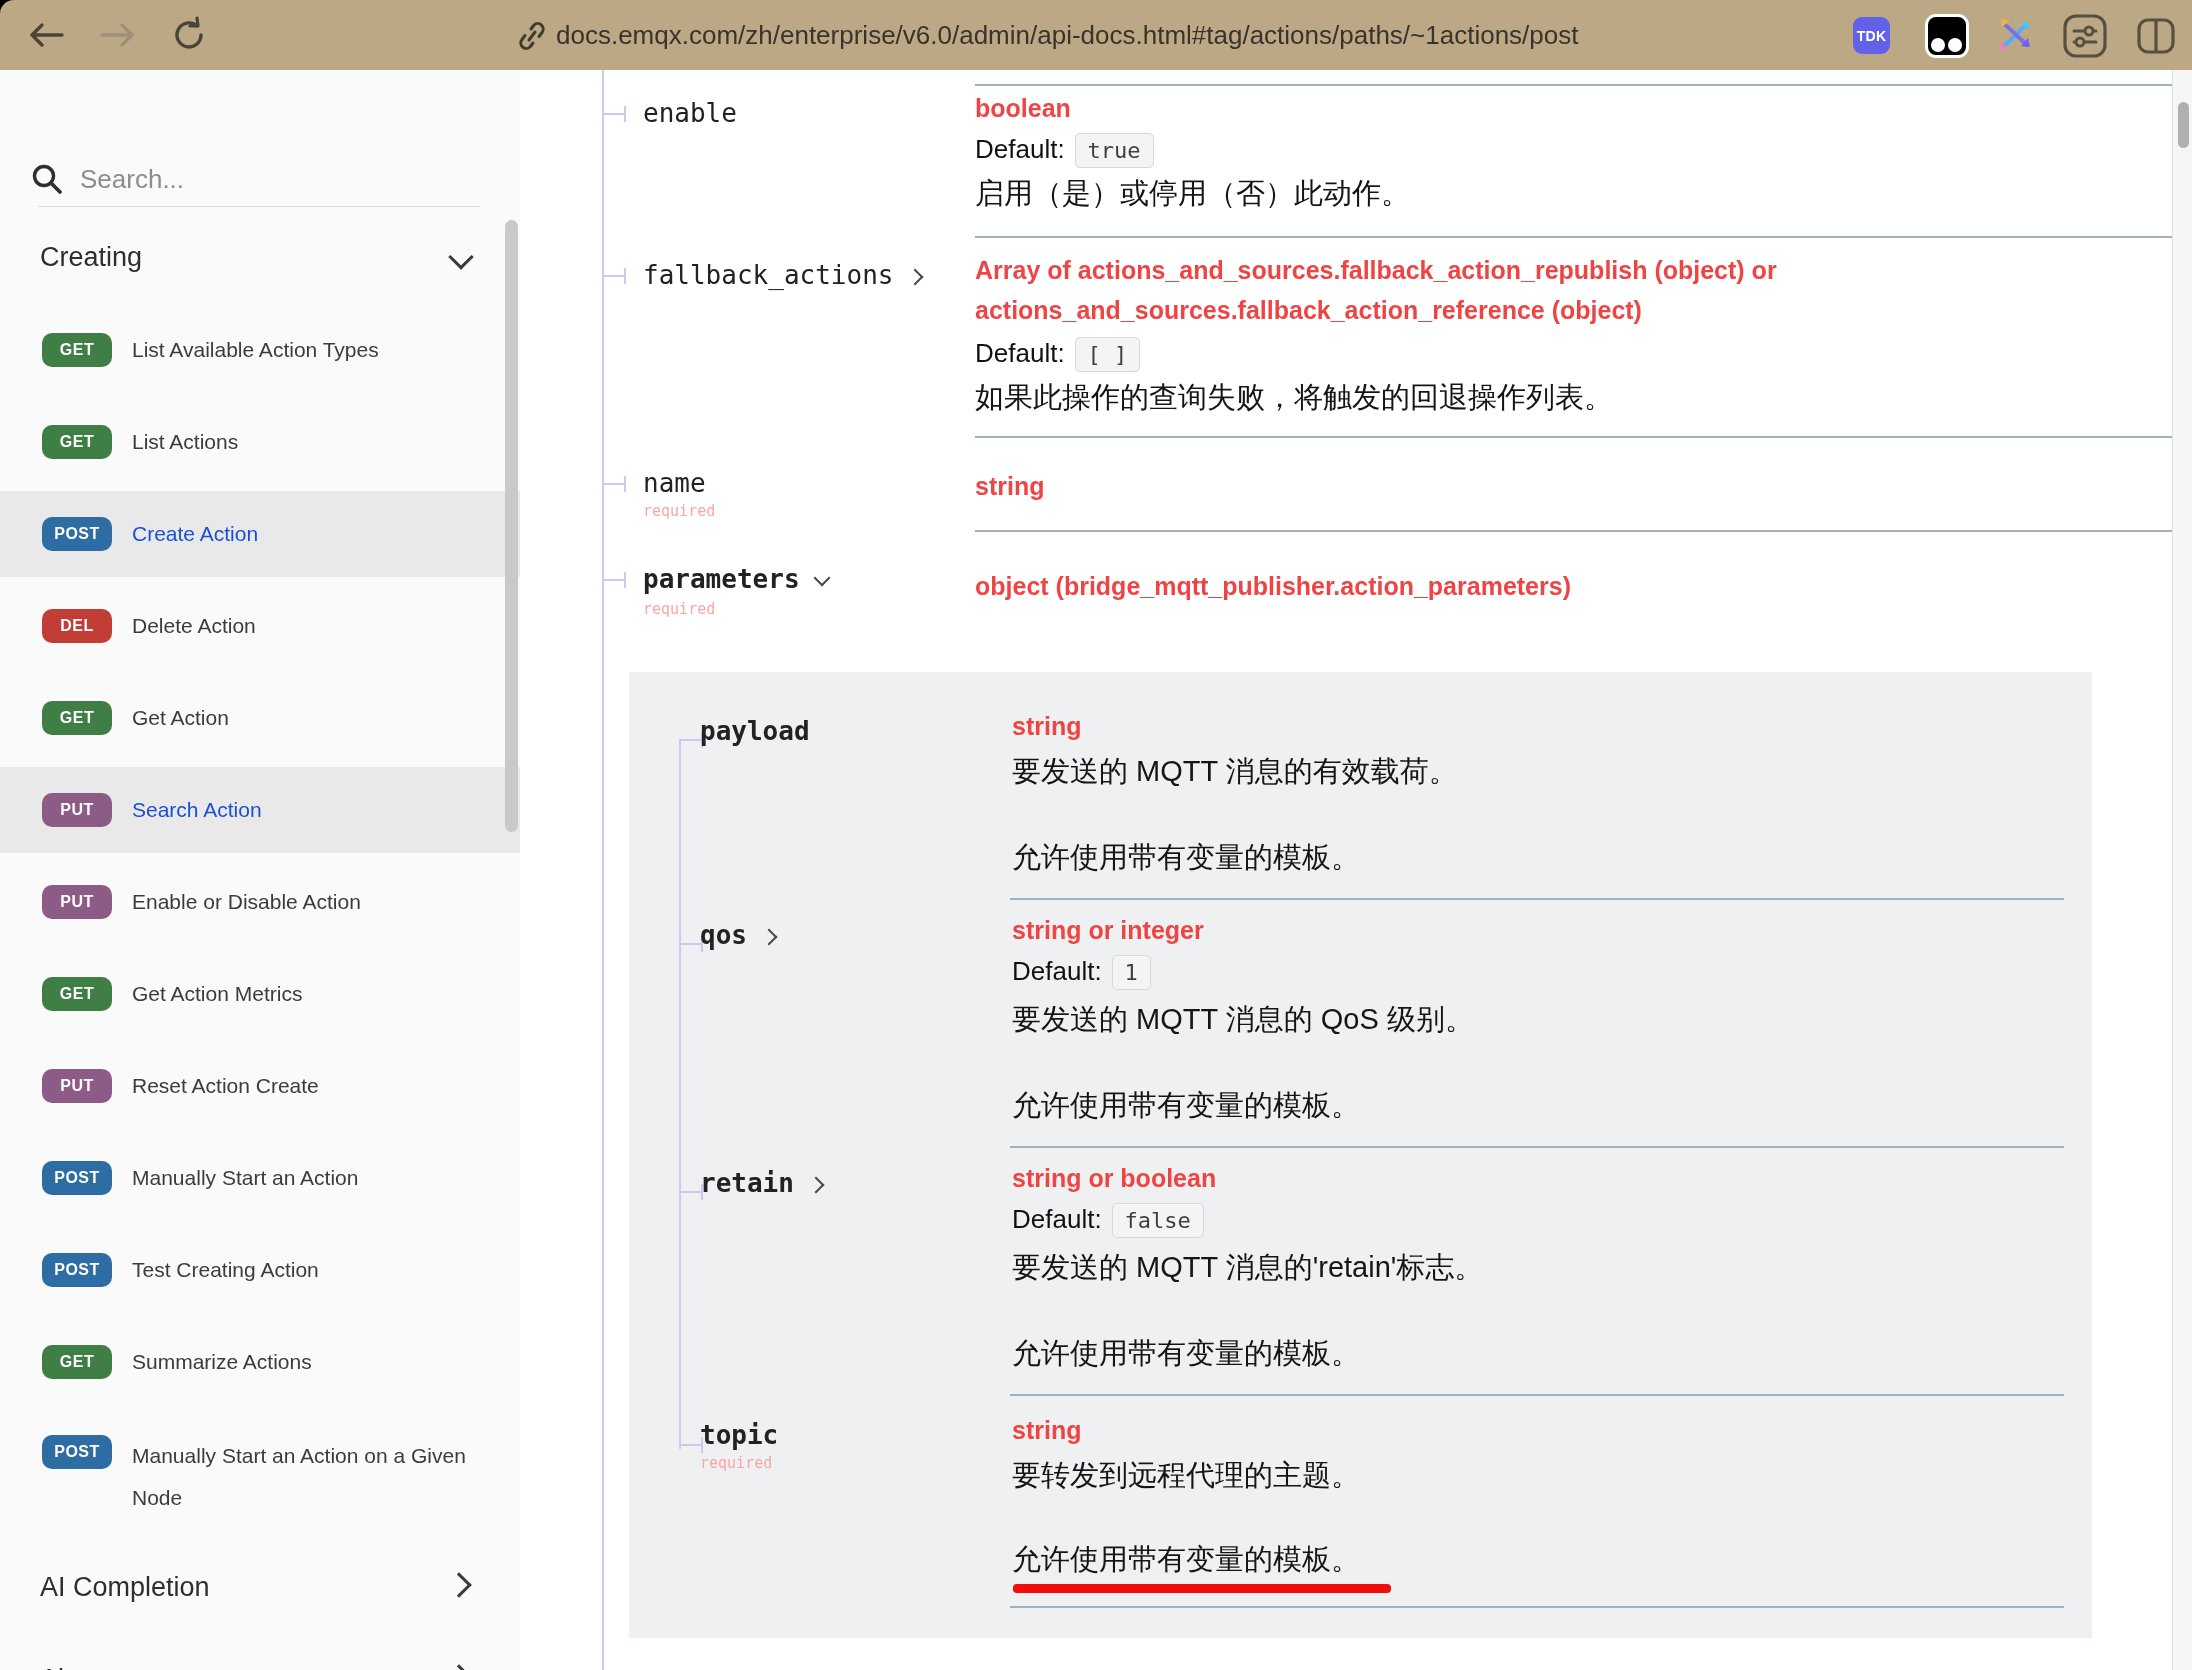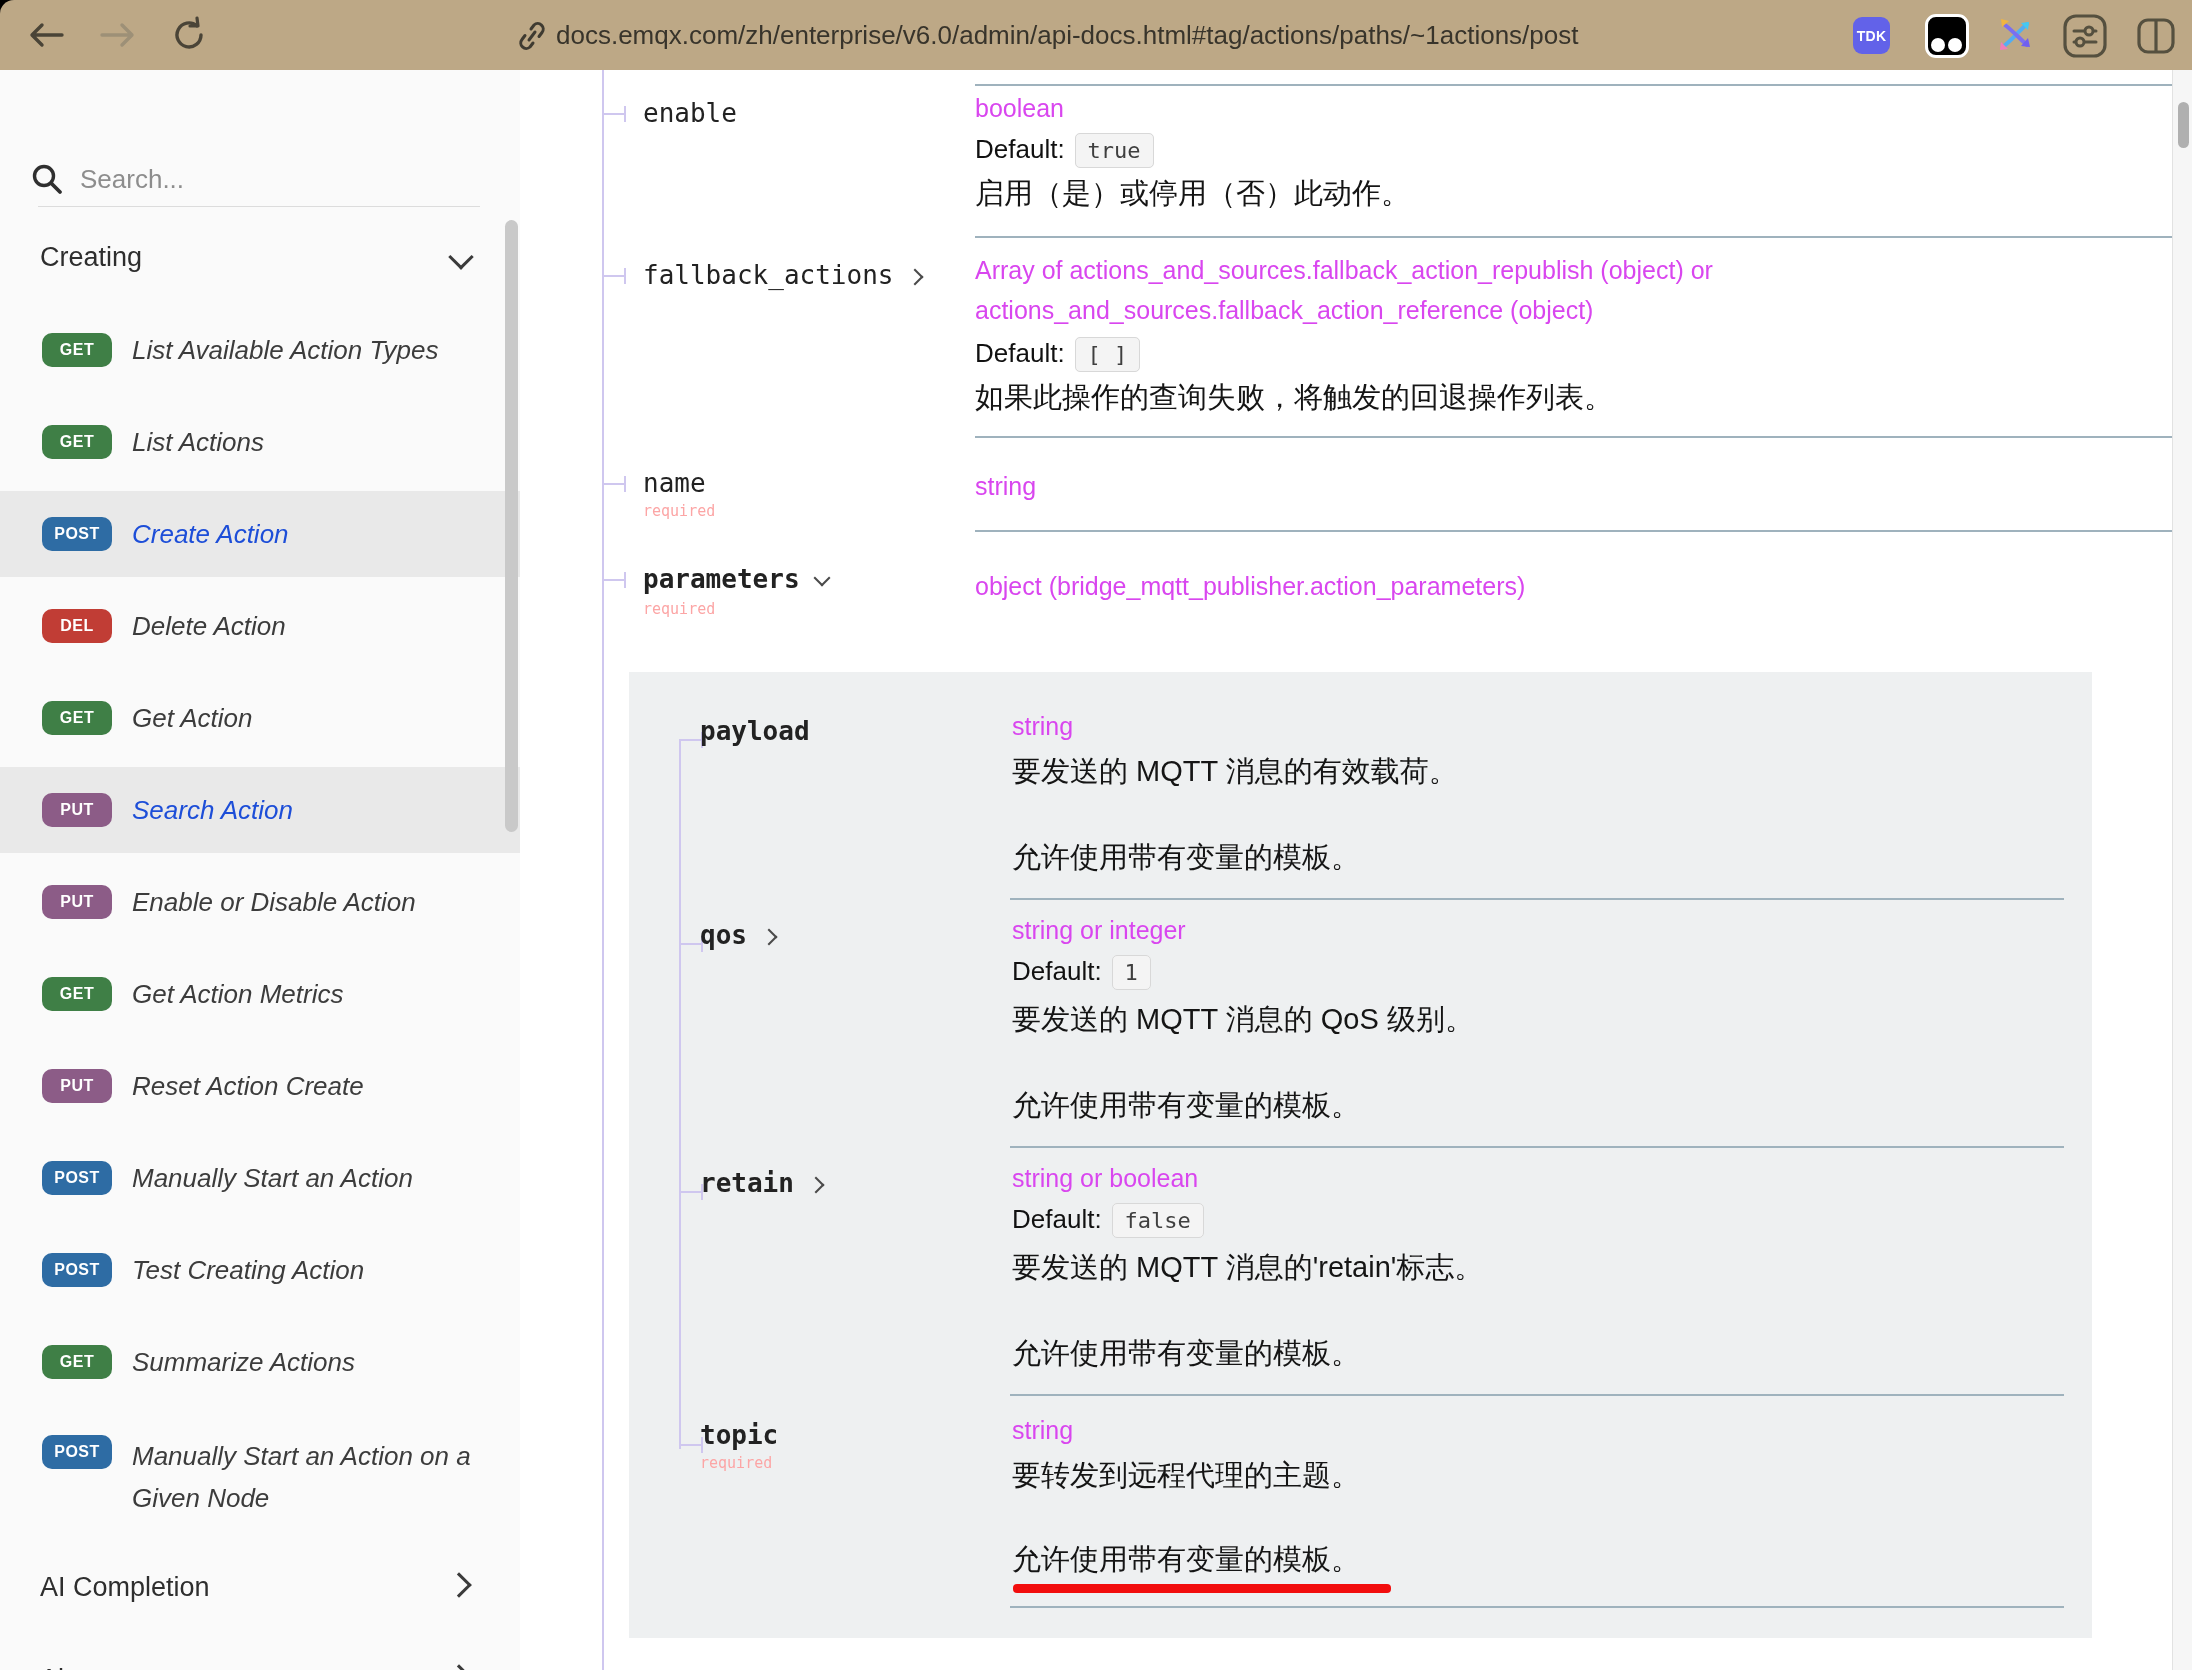--- a/index.html
+++ b/index.html
@@ -26,38 +26,38 @@
   #search-divider{left:38px;top:136px;width:442px;height:1px;background:#dcdcdc;}
   .sect{position:absolute;left:40px;font-size:27px;color:#2e2e2e;}
   .chev-big{position:absolute;width:15px;height:15px;border-right:3px solid #3a3a3a;border-bottom:3px solid #3a3a3a;}
   .chev-big.down{transform:rotate(45deg);}
   .chev-big.right{transform:rotate(-45deg);}
   .side-item{position:absolute;left:0;width:520px;display:flex;align-items:center;padding-left:42px;box-sizing:border-box;}
   .side-item.tall{align-items:flex-start;padding-top:24px;}
   .side-item.active{background:#e9e9e9;}
   .badge{flex:0 0 70px;border-radius:10px;color:#fff;font-weight:bold;font-size:16px;letter-spacing:.5px;
          text-align:center;padding:8px 0;margin-right:20px;}
-  .side-label{font-size:26px;color:#3c3c3c;white-space:nowrap;line-height:42px;font-style:italic;}
+  .side-label{font-size:21px;color:#3c3c3c;white-space:nowrap;line-height:42px;}
   .side-item.tall .side-label{white-space:normal;width:400px;}
   .side-item.active .side-label{color:#1d4ed8;}
   #sidebar-scrollbar{left:505px;top:150px;width:13px;height:612px;border-radius:7px;background:#c9c9c9;}
 
   
   #content{left:520px;top:70px;width:1672px;height:1600px;background:#fff;}
   .tree-line{position:absolute;width:2px;background:#cfc7ef;}
   .conn{position:absolute;width:24px;height:16px;}
   .conn::before{content:"";position:absolute;left:0;right:2px;top:7px;height:2px;background:#cfc7ef;}
   .conn::after{content:"";position:absolute;right:0;top:0;bottom:0;width:2px;background:#cfc7ef;}
   .pname{position:absolute;font-size:26px;color:#222;white-space:nowrap;}
   .pname.bold{font-weight:bold;}
   .req{position:absolute;font-size:15px;color:#fca5a5;}
   .chev{display:inline-block;width:10px;height:10px;border-right:2.5px solid #4a4a4a;border-bottom:2.5px solid #4a4a4a;margin-left:16px;}
   .chev.right{transform:rotate(-45deg);vertical-align:1px;}
   .chev.down{transform:rotate(45deg);vertical-align:4px;}
-  .typ{position:absolute;font-size:25px;color:#d946ef;white-space:nowrap;}
+  .typ{position:absolute;font-size:25px;color:#ef4444;white-space:nowrap;font-weight:bold;}
   .defrow{position:absolute;font-size:26px;color:#111;white-space:nowrap;}
   .chip{font-family:"DejaVu Sans Mono",monospace;font-size:22px;color:#3f3f3f;background:#f4f4f4;
         border:1px solid #d8d8d8;border-radius:5px;padding:4px 12px;margin-left:10px;}
   .cjk{position:absolute;font-size:29px;color:#151515;white-space:nowrap;}
   .divider{position:absolute;height:2px;background:#9fb2bd;}
   #nested-panel{left:629px;top:672px;width:1463px;height:966px;background:#eef0f1;}
   #red-underline{left:1013px;top:1584px;width:378px;height:9px;border-radius:4px;background:#f20d0d;}
   #page-scroll-track{left:2172px;top:70px;width:20px;height:1600px;background:#f6f6f6;border-left:1px solid #e2e2e2;box-sizing:border-box;}
   #page-scroll-thumb{left:2178px;top:102px;width:11px;height:46px;border-radius:6px;background:#b0b0b0;}
 </style>

